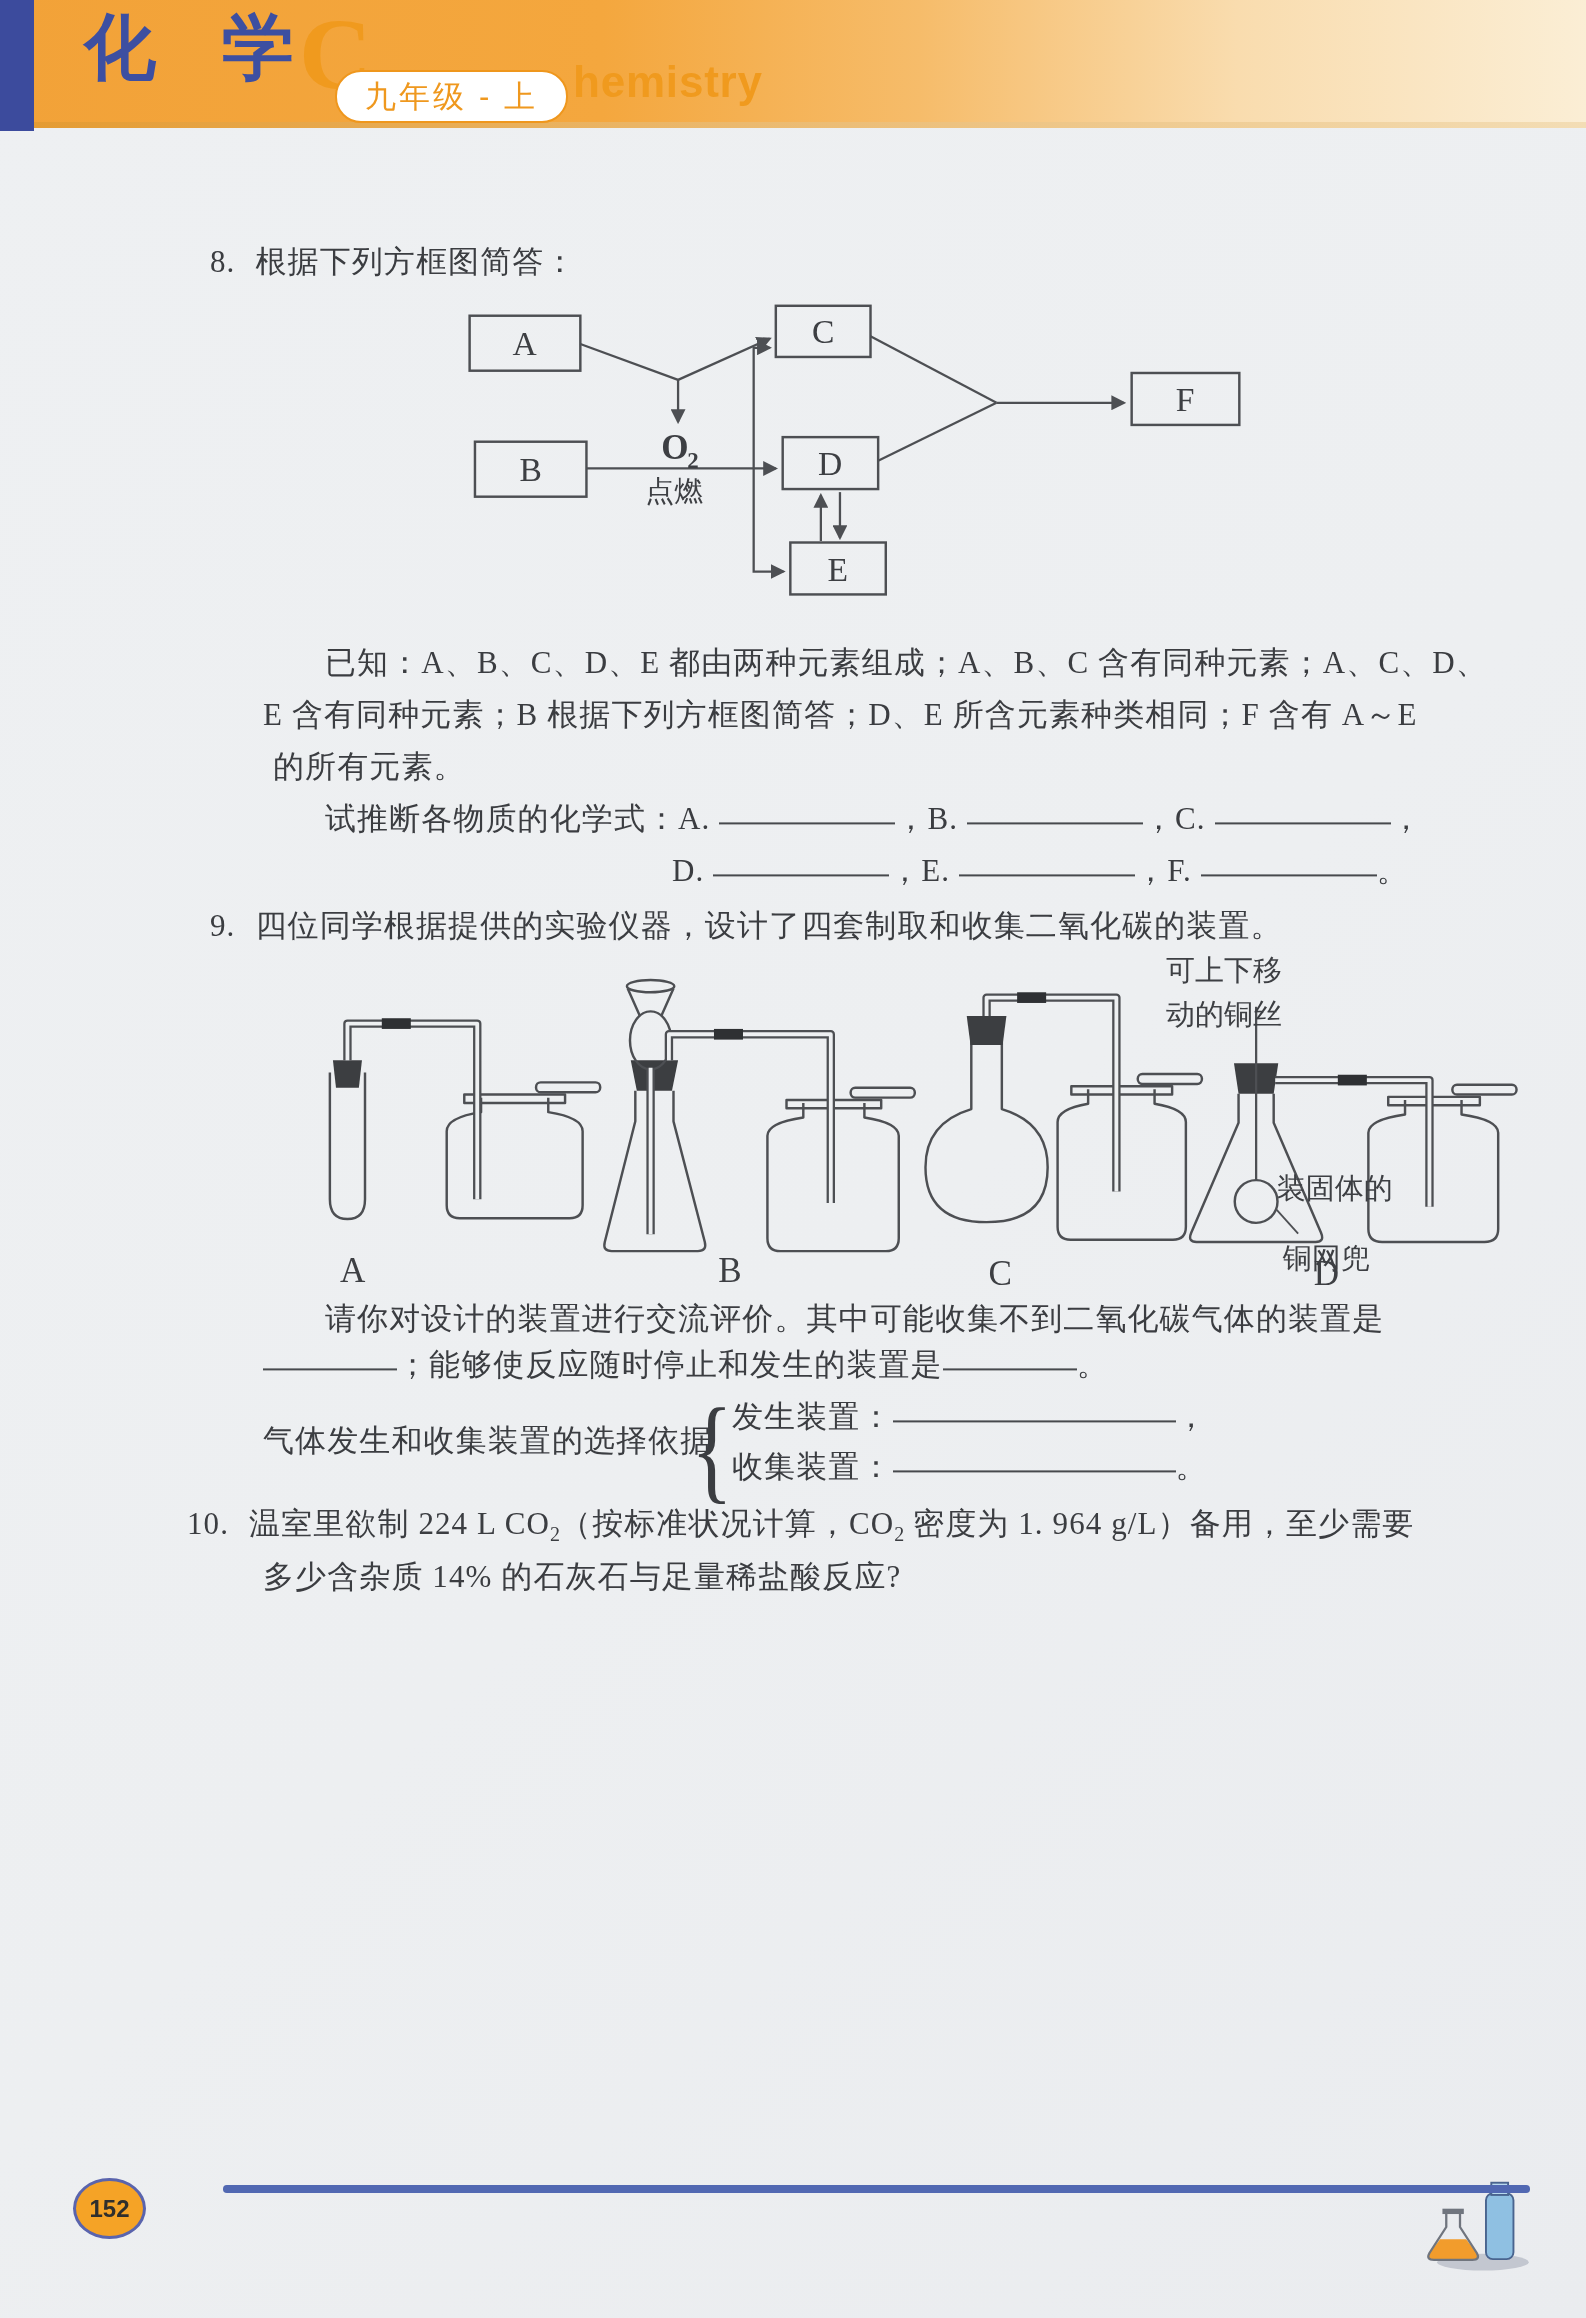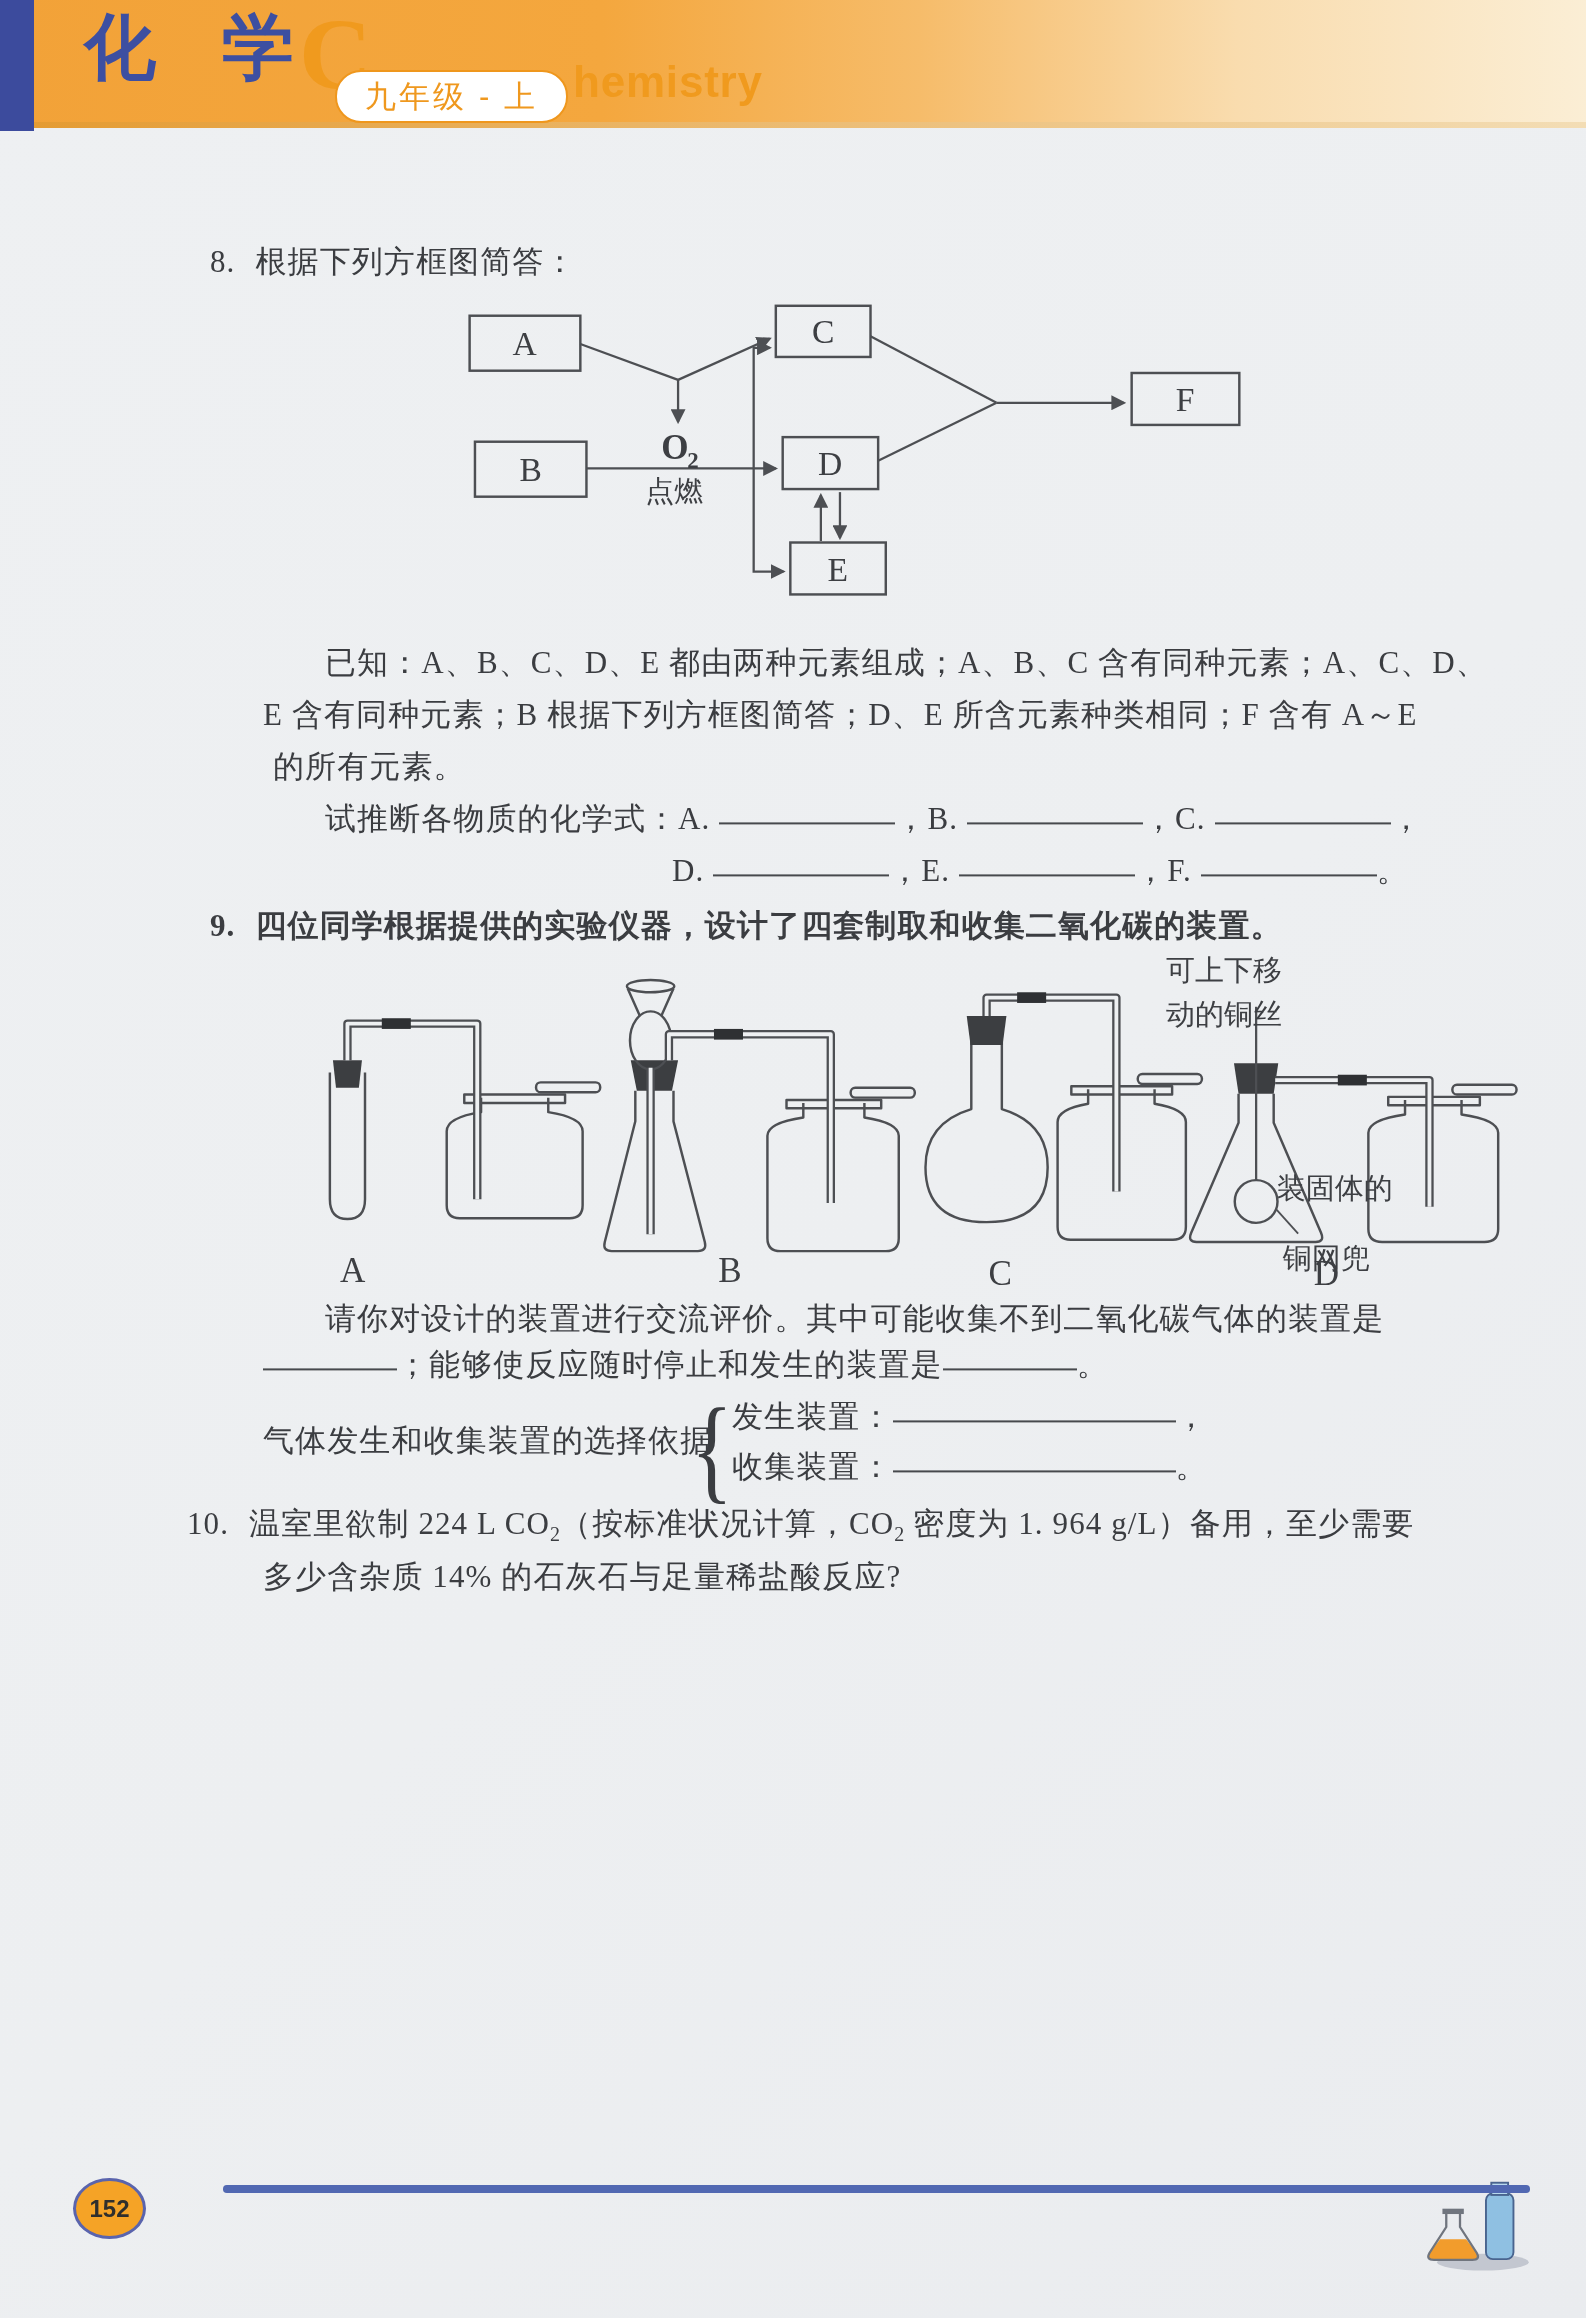--- a/index.html
+++ b/index.html
@@ -193,21 +193,21 @@
     <span class="blank w230"></span><span>，</span><span>C.</span>
     <span class="blank w230"></span><span>，</span>
   </div>
   <div class="line" style="left:672px;top:852px;">
     <span>D.</span>
     <span class="blank w230"></span><span>，</span><span>E.</span>
     <span class="blank w230"></span><span>，</span><span>F.</span>
     <span class="blank w230"></span><span>。</span>
   </div>
 
-  <div class="line" style="left:210px;top:907px;font-weight:bold;">
+  <div class="line" style="left:210px;top:907px;">
     <span class="qnum">9.</span><span>四位同学根据提供的实验仪器，设计了四套制取和收集二氧化碳的装置。</span>
   </div>
 
   <div class="line" style="left:325px;top:1292px;margin-top:8px;">请你对设计的装置进行交流评价。其中可能收集不到二氧化碳气体的装置是</div>
   <div class="line" style="left:263px;top:1346px;">
     <span class="blank w175"></span><span>；能够使反应随时停止和发生的装置是</span><span class="blank w175"></span><span>。</span>
   </div>
 
   <div class="line" style="left:263px;top:1422px;">气体发生和收集装置的选择依据</div>
   <div class="brace" style="left:684px;top:1391px;">{</div>

